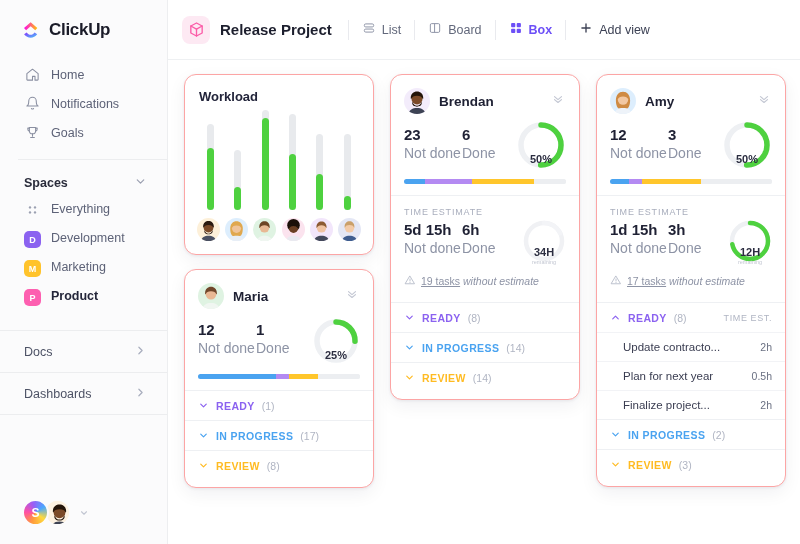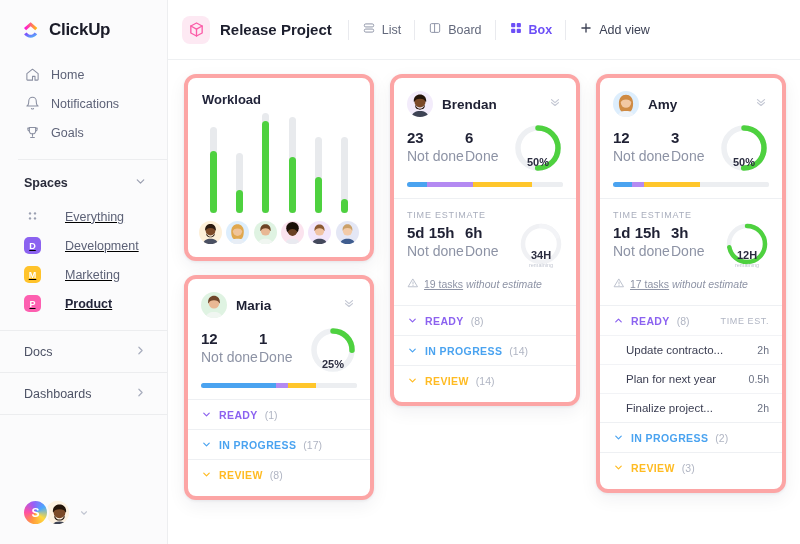--- a/index.html
+++ b/index.html
@@ -33,22 +33,22 @@
 
   .divider { height: 1px; background: #ecedef; margin: 0 0 0 18px; }
 
   .section-head {
     display:flex; align-items:center; justify-content:space-between;
     padding: 14px 20px 10px 24px; cursor:pointer;
   }
   .section-title { font-size: 12.5px; font-weight: bold; color: #2a2c3b; }
 
   .space-item {
-    display:flex; align-items:center; gap:24px;
-    height: 29px; padding-left: 24px; cursor:pointer;text-decoration:underline;
+    display:flex; gap:10px;
+    height: 29px; padding-left: 24px; cursor:pointer;
   }
   .space-badge {
     width: 17px; height: 17px; flex:0 0 17px; border-radius: 5px;
     color:#fff; font-size: 9px; font-weight: bold;
     display:flex; align-items:center; justify-content:center;
   }
   .space-label { font-size: 12.5px; color:#5d6277; }
   .space-label.active { color:#24263a; font-weight: bold; }
 
   .nav-row {
@@ -96,21 +96,21 @@
   }
   .vtab.active { color:#6c4ff7; font-weight:bold; }
   .vtab-add { color:#3c4154; font-weight:normal; }
 
   .board { flex:1 1 auto; padding: 14px 16px 0 16px; display:flex; gap:16px; align-items:flex-start; overflow:hidden; }
   .col { display:flex; flex-direction:column; gap:14px; width: 190px; flex:0 0 190px; }
 
   .card {
     background:#fff; border-radius: 12px;
     box-shadow: 0 1px 3px rgba(22,25,50,.07), 0 6px 18px rgba(22,25,50,.06);
-    border: 4px solid #fca5a5;
+    border: 1px solid #fca5a5;
     overflow:hidden;
   }
 
   
   .wl-title { font-size: 13px; font-weight:bold; color:#22243a; padding: 14px 0 0 14px; }
   .wl-chart { height: 106px; display:flex; align-items:flex-end; justify-content:space-around; padding: 10px 12px 0 12px; }
   .wl-track {
     width: 7px; border-radius: 4px; background:#e8eaed;
     display:flex; flex-direction:column; justify-content:flex-end;
     position:relative;

